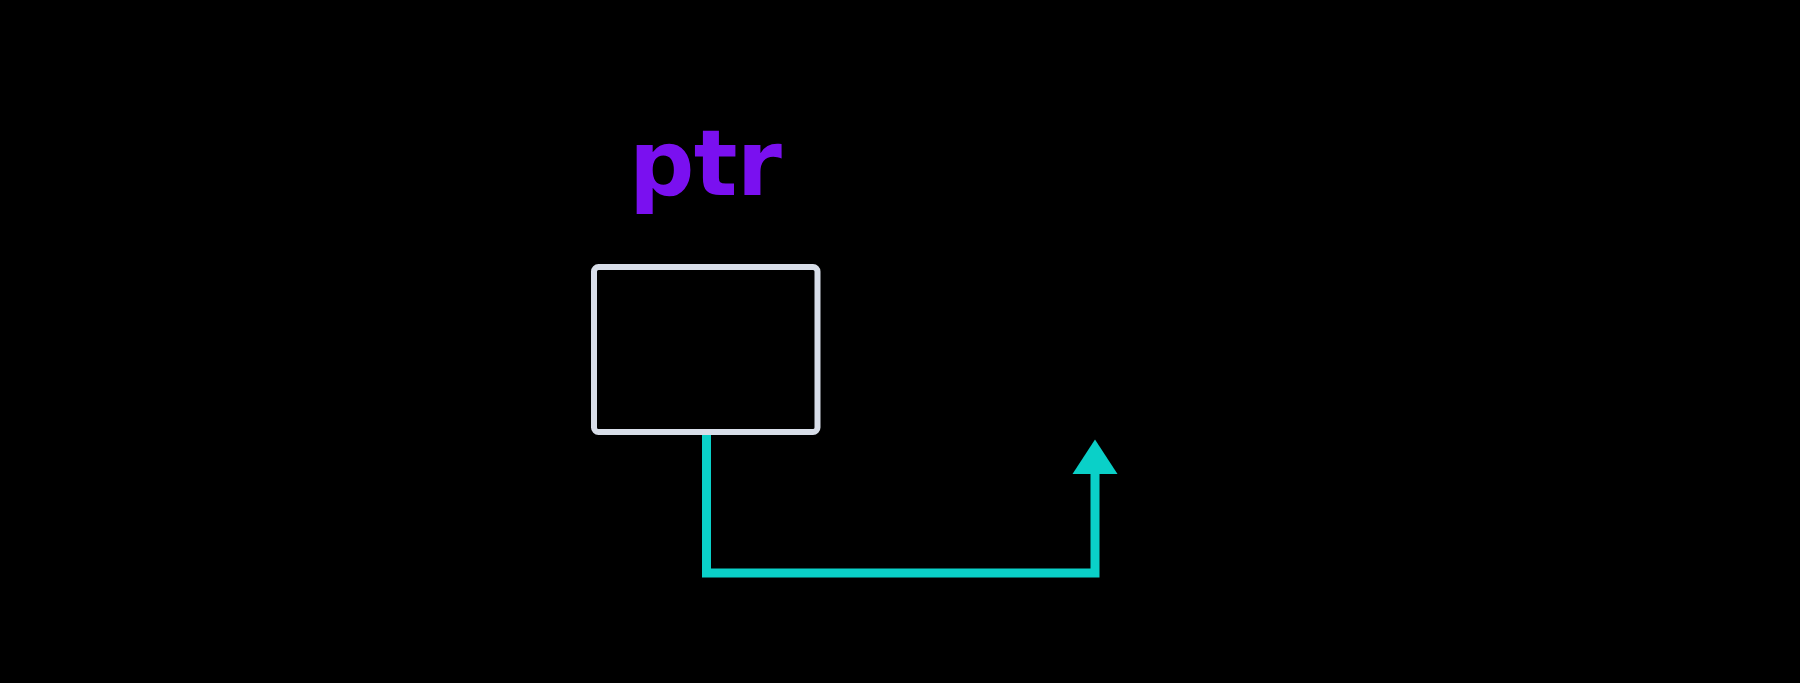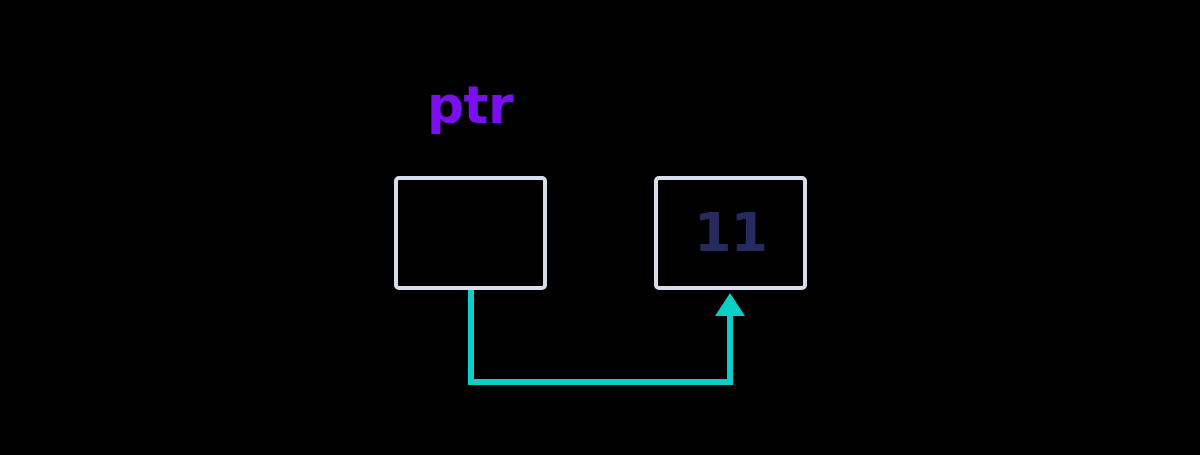--- a/index.html
+++ b/index.html
@@ -14,21 +14,21 @@
     position: relative;
     width: 1200px;
     height: 455px;
     background: #000000;
     overflow: hidden;
   }
   .var-label {
     position: absolute;
     font-family: "DejaVu Sans", sans-serif;
     font-weight: bold;
-    font-size: 52px;
+    font-size: 61px;
     line-height: 1;
     letter-spacing: -0.5px;
     text-align: center;
     white-space: nowrap;
     user-select: none;
   }
   .mem-box {
     position: absolute;
     box-sizing: border-box;
     border-style: solid;
@@ -61,22 +61,19 @@
 
 <div id="canvas" style="width: 1200px; height: 455px; background: rgb(0, 0, 0);">
 
   <div class="var-label" id="label-ptr" style="color: rgb(122, 16, 240); left: 320px; top: 79px; width: 300px;">ptr</div>
 
 
   <div class="mem-box" id="box-ptr" style="left: 394px; top: 176px; width: 153px; height: 114px; border-color: rgb(216, 222, 233);">
     <span class="box-value" style="color: rgb(38, 43, 94);"></span>
   </div>
 
-  <div class="mem-box" id="box-num" style="left: 654px; top: 176px; width: 153px; height: 114px; border-color: rgb(216, 222, 233);">
-    <span class="box-value" style="color: rgb(38, 43, 94);">11</span>
-  </div>
 
   <svg class="arrow-layer" viewBox="0 0 1200 455" xmlns="http://www.w3.org/2000/svg">
     <path id="arrow-path" fill="none" stroke-linecap="butt" stroke-linejoin="miter" d="M 471 290 L 471 382 L 730 382 L 730 316" stroke="#0ad0c8" stroke-width="6"></path>
     <polygon id="arrow-head" points="715,316 730,293 745,316" fill="#0ad0c8"></polygon>
   </svg>
 
 </div>
 
 </body></html>

